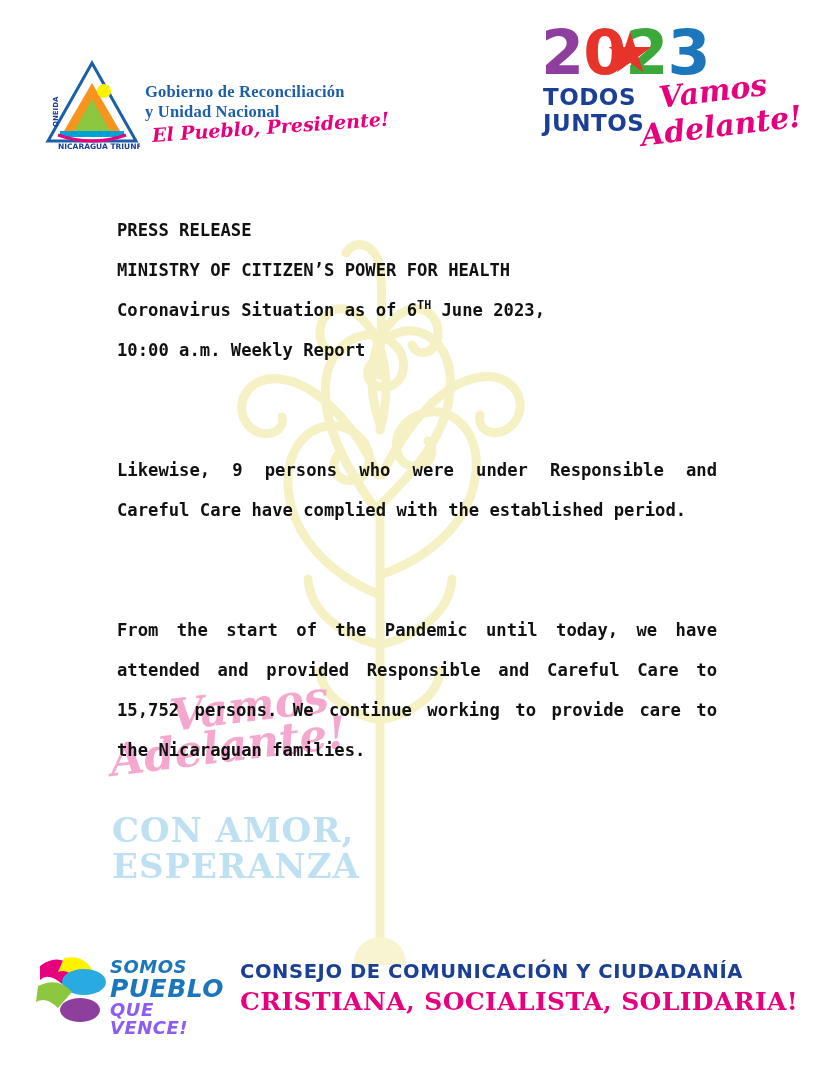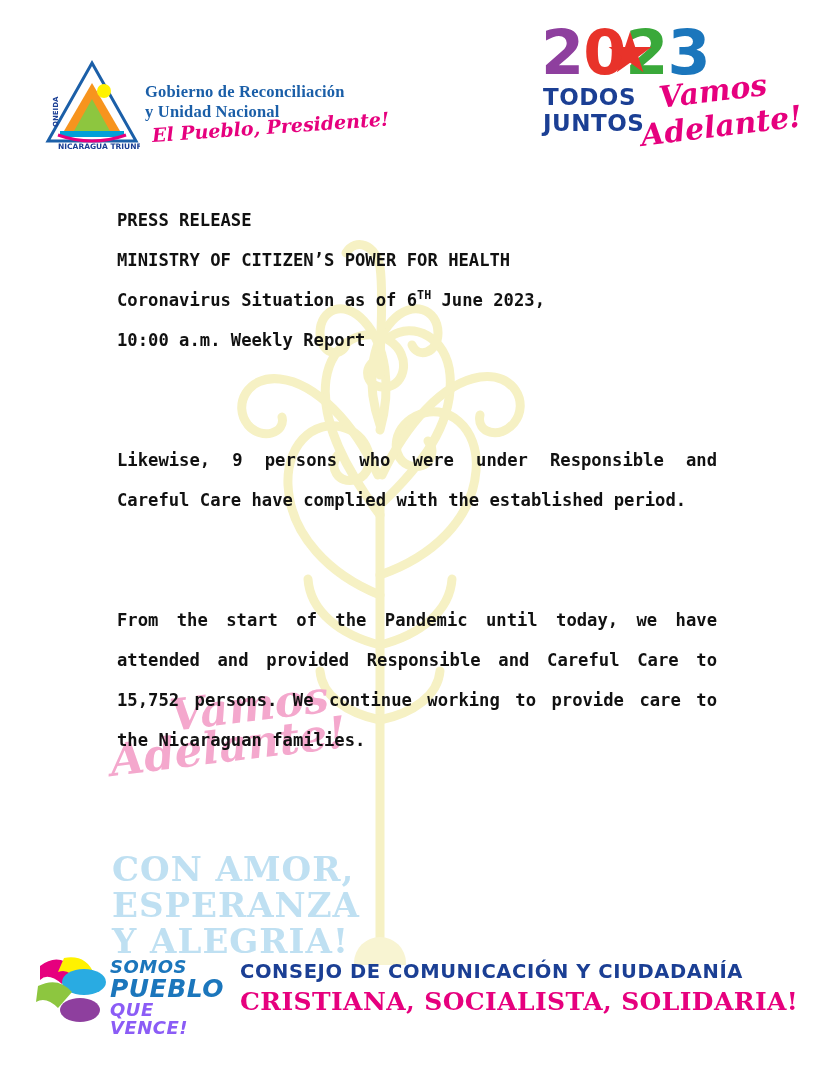--- a/index.html
+++ b/index.html
@@ -140,21 +140,21 @@
     color: #e6007e;
     transform: rotate(-7deg);
     transform-origin: left center;
     white-space: nowrap;
   }
 
   
   .content {
     position: absolute;
     left: 117px;
-    top: 200px;
+    top: 210px;
     width: 600px;
     z-index: 2;
   }
   .content p {
     margin: 0;
     font-family: "DejaVu Sans Mono", monospace;
     font-size: 17.2px;
     line-height: 40px;
     color: #111111;
     font-weight: bold;
@@ -196,21 +196,20 @@
     position: absolute;
     left: 112px; top: 812px;
     z-index: 1;
     font-family: "DejaVu Serif", serif;
     font-weight: bold;
     font-size: 34px;
     line-height: 36px;
     color: #bfe0f2;
     letter-spacing: 1px;
     white-space: nowrap;
-    margin-top: 39px;
   }
 
   
   .footer {
     position: absolute;
     left: 0; bottom: 30px;
     width: 825px;
     height: 86px;
     z-index: 4;
   }
@@ -309,21 +308,20 @@
     <div class="vamos">Vamos</div>
     <div class="adelante">Adelante!</div>
   </div>
 </div>
 
 <div class="wm-vamos">Vamos</div>
 <div class="wm-adelante">Adelante!</div>
 <div class="wm-con-amor">
   <div>CON AMOR,</div>
   <div>ESPERANZA</div>
-  <div>Y ALEGRIA!</div>
 </div>
 
 <div class="content">
 
   <div class="title-block">
     <p>PRESS RELEASE</p>
     <p>MINISTRY OF CITIZEN’S POWER FOR HEALTH</p>
     <p><span>Coronavirus Situation as of 6</span><sup>TH</sup><span> June 2023,</span></p>
     <p>10:00 a.m. Weekly Report</p>
   </div>

